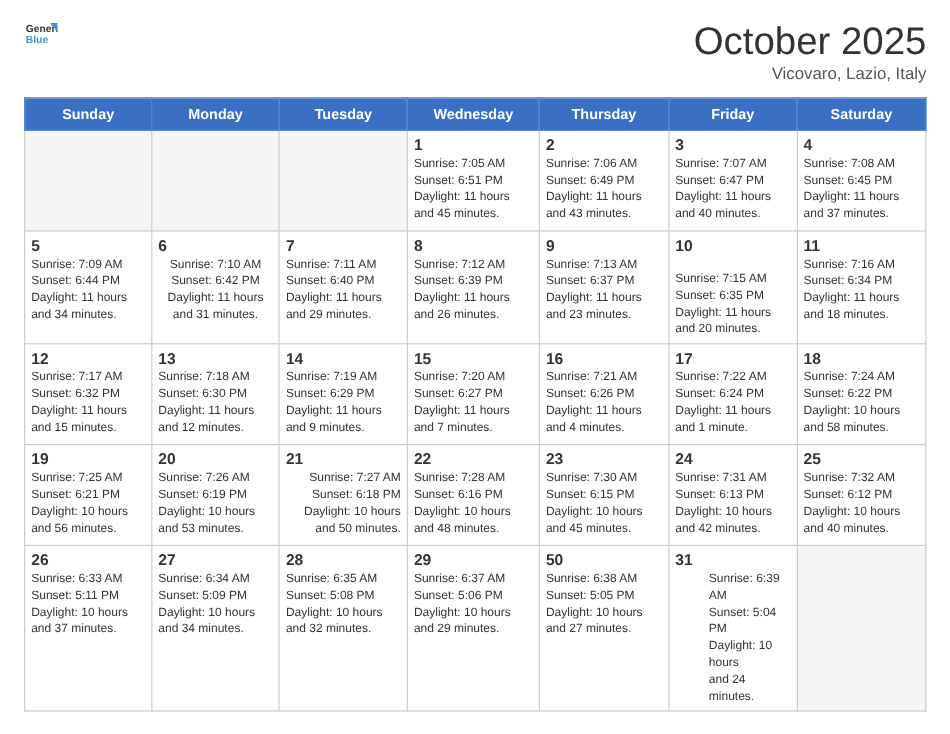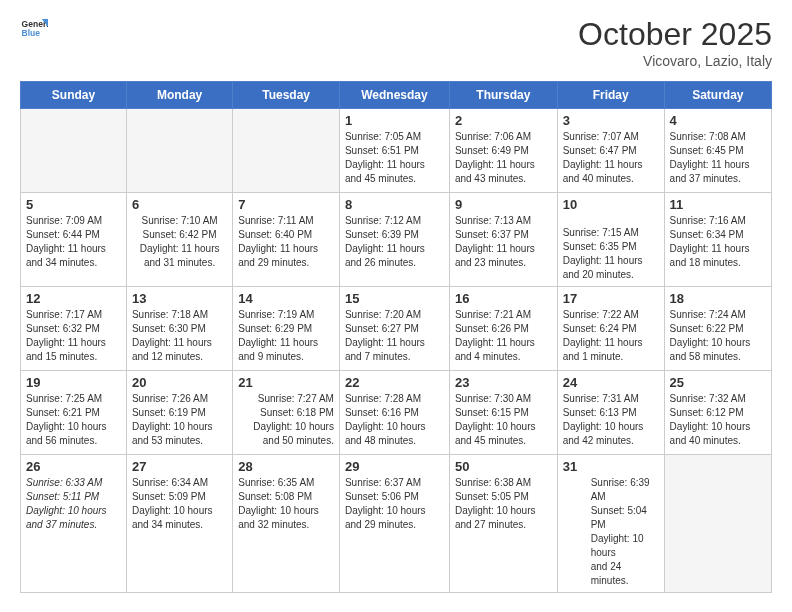--- a/index.html
+++ b/index.html
@@ -298,21 +298,21 @@
             <span class="day-number">25</span>
             <div class="day-info" style="white-space: pre-line;">Sunrise: 7:32 AM
 Sunset: 6:12 PM
 Daylight: 10 hours
 and 40 minutes.</div>
           </td>
         </tr>
         <tr class="week-row">
           <td>
             <span class="day-number">26</span>
-            <div class="day-info" style="white-space: pre-line; font-style: italic;">Sunrise: 6:33 AM
+            <div class="day-info" style="white-space: pre-line;">Sunrise: 6:33 AM
 Sunset: 5:11 PM
 Daylight: 10 hours
 and 37 minutes.</div>
           </td>
           <td>
             <span class="day-number">27</span>
             <div class="day-info" style="white-space: pre-line;">Sunrise: 6:34 AM
 Sunset: 5:09 PM
 Daylight: 10 hours
 and 34 minutes.</div>

